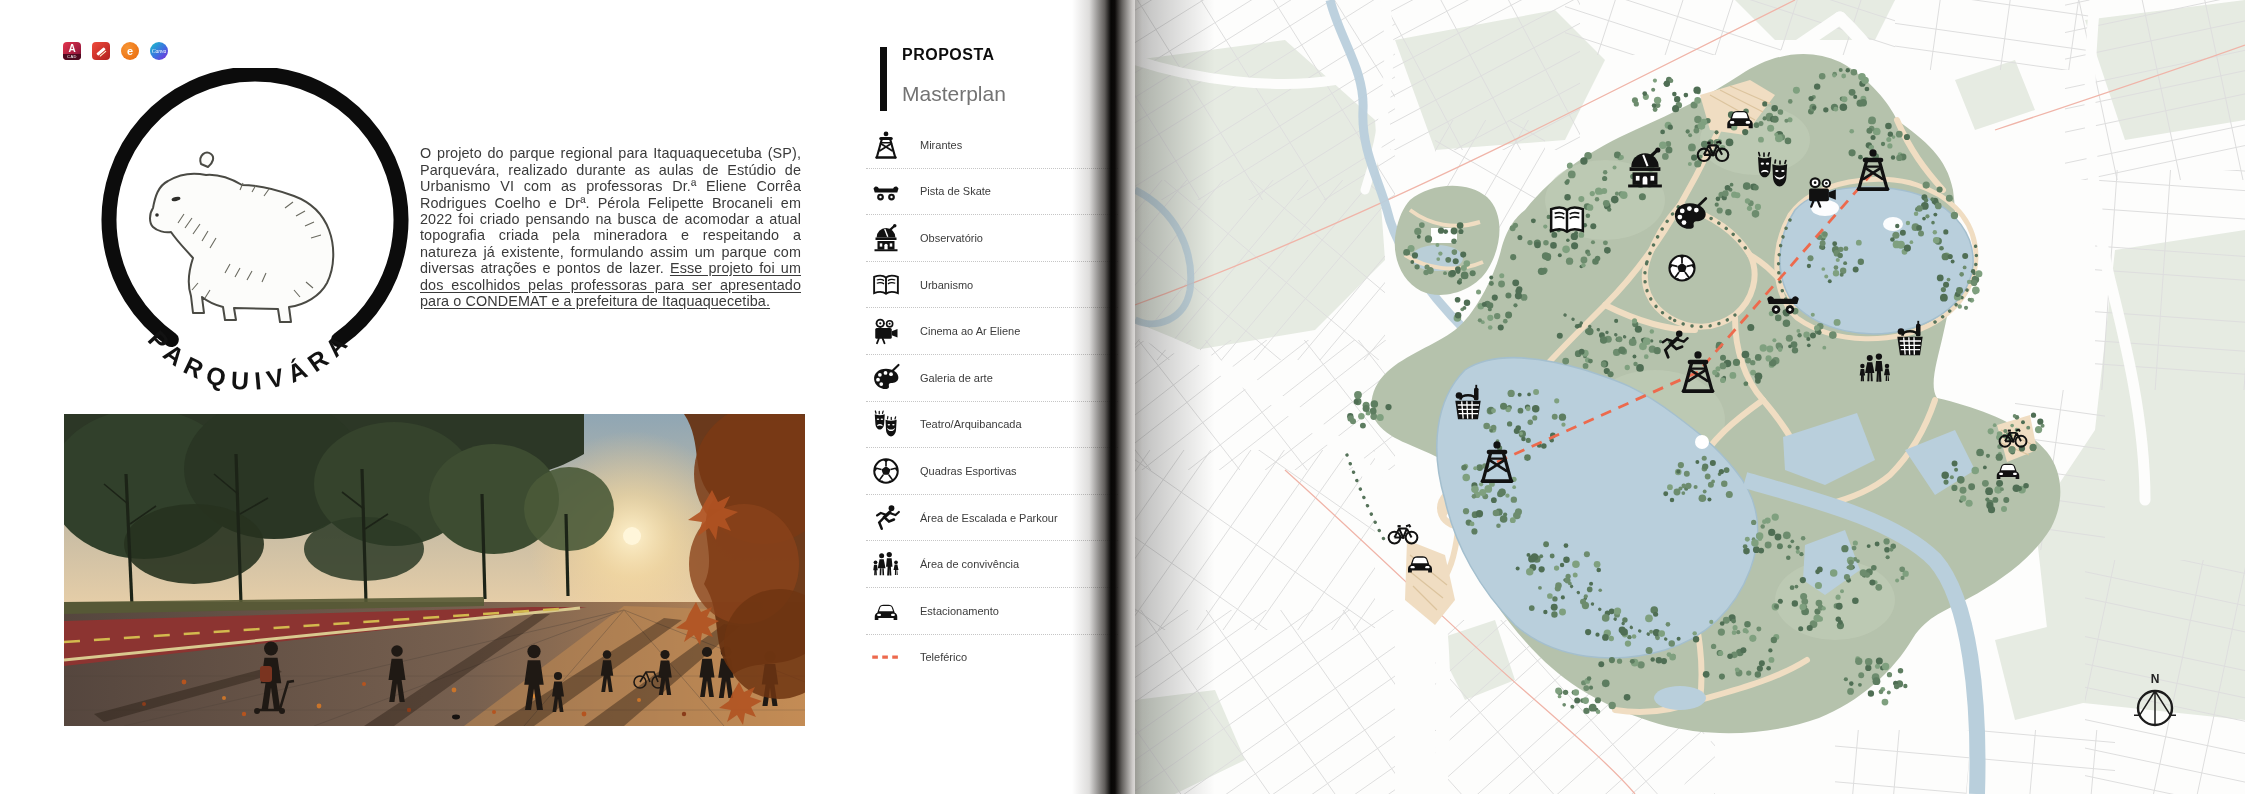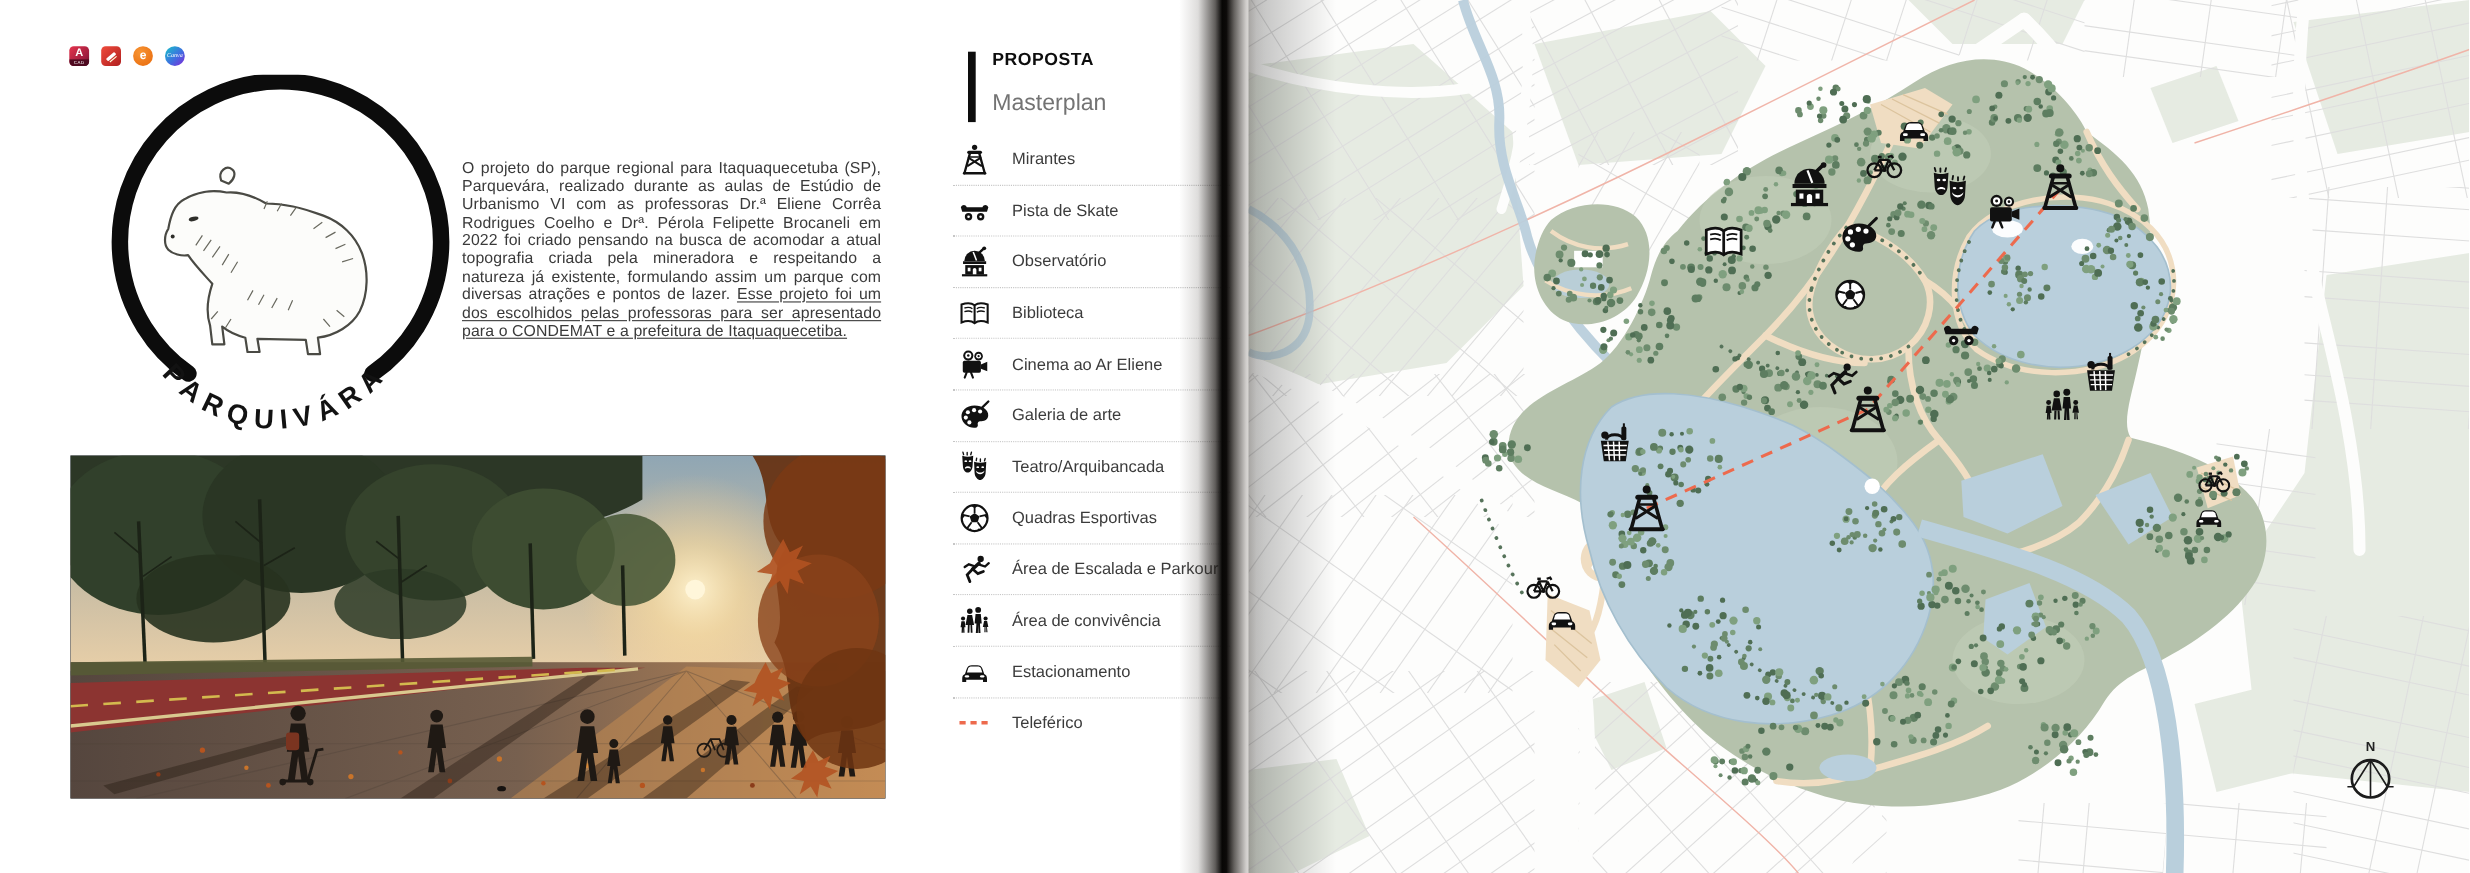--- a/index.html
+++ b/index.html
@@ -29,21 +29,21 @@
   
   #legend-title{left:880px;top:44px;width:240px;}
   #legend-title .bar{position:absolute;left:0;top:3px;width:7px;height:64px;background:#0d0d0d;}
   #legend-title .t1{position:absolute;left:22px;top:2px;font-size:16px;font-weight:bold;
           letter-spacing:.5px;color:#0d0d0d;}
   #legend-title .t2{position:absolute;left:22px;top:38px;font-size:21px;color:#737373;}
   #legend-items{left:866px;top:122px;width:252px;}
   .lrow{height:45.6px;display:flex;align-items:center;border-bottom:1.5px dotted #c6c6c6;}
   .lrow:last-child{border-bottom:none;}
   .lic{width:40px;display:flex;justify-content:center;flex:0 0 40px;}
-  .llab{margin-left:14px;font-size:15px;color:#3b3b3b;white-space:nowrap;}
+  .llab{margin-left:14px;font-size:11px;color:#3b3b3b;white-space:nowrap;}
   
   #spine{left:1072px;top:0;width:78px;height:794px;z-index:60;pointer-events:none;
     background:linear-gradient(to right,rgba(70,64,58,0) 0%,rgba(70,64,58,.18) 22%,
       rgba(35,31,28,.72) 42%,#070605 50%,#0c0a09 55%,rgba(40,36,32,.72) 64%,
       rgba(110,102,95,.32) 78%,rgba(160,155,150,.10) 90%,rgba(255,255,255,0) 100%);}
   #map-edge-shadow{left:1135px;top:0;width:80px;height:794px;z-index:40;pointer-events:none;
     background:linear-gradient(to right,rgba(0,0,0,.26),rgba(0,0,0,0));}
   
   #right-page{left:1135px;top:0;width:1110px;height:794px;background:#fdfdfc;}
   #render-wrap{left:64px;top:414px;width:741px;height:312px;overflow:hidden;background:#222;}
@@ -420,21 +420,21 @@
             </svg>
           </div>
           <span class="llab">Observatório</span>
         </div>
         <div class="lrow">
           <div class="lic">
             <svg width="30" height="30" viewBox="0 0 24 24">
               <use href="#sym-book"></use>
             </svg>
           </div>
-          <span class="llab">Biblioteca</span>
+          <span class="llab">Urbanismo</span>
         </div>
         <div class="lrow">
           <div class="lic">
             <svg width="30" height="30" viewBox="0 0 24 24">
               <use href="#sym-cinema"></use>
             </svg>
           </div>
           <span class="llab">Cinema ao Ar Eliene</span>
         </div>
         <div class="lrow">

